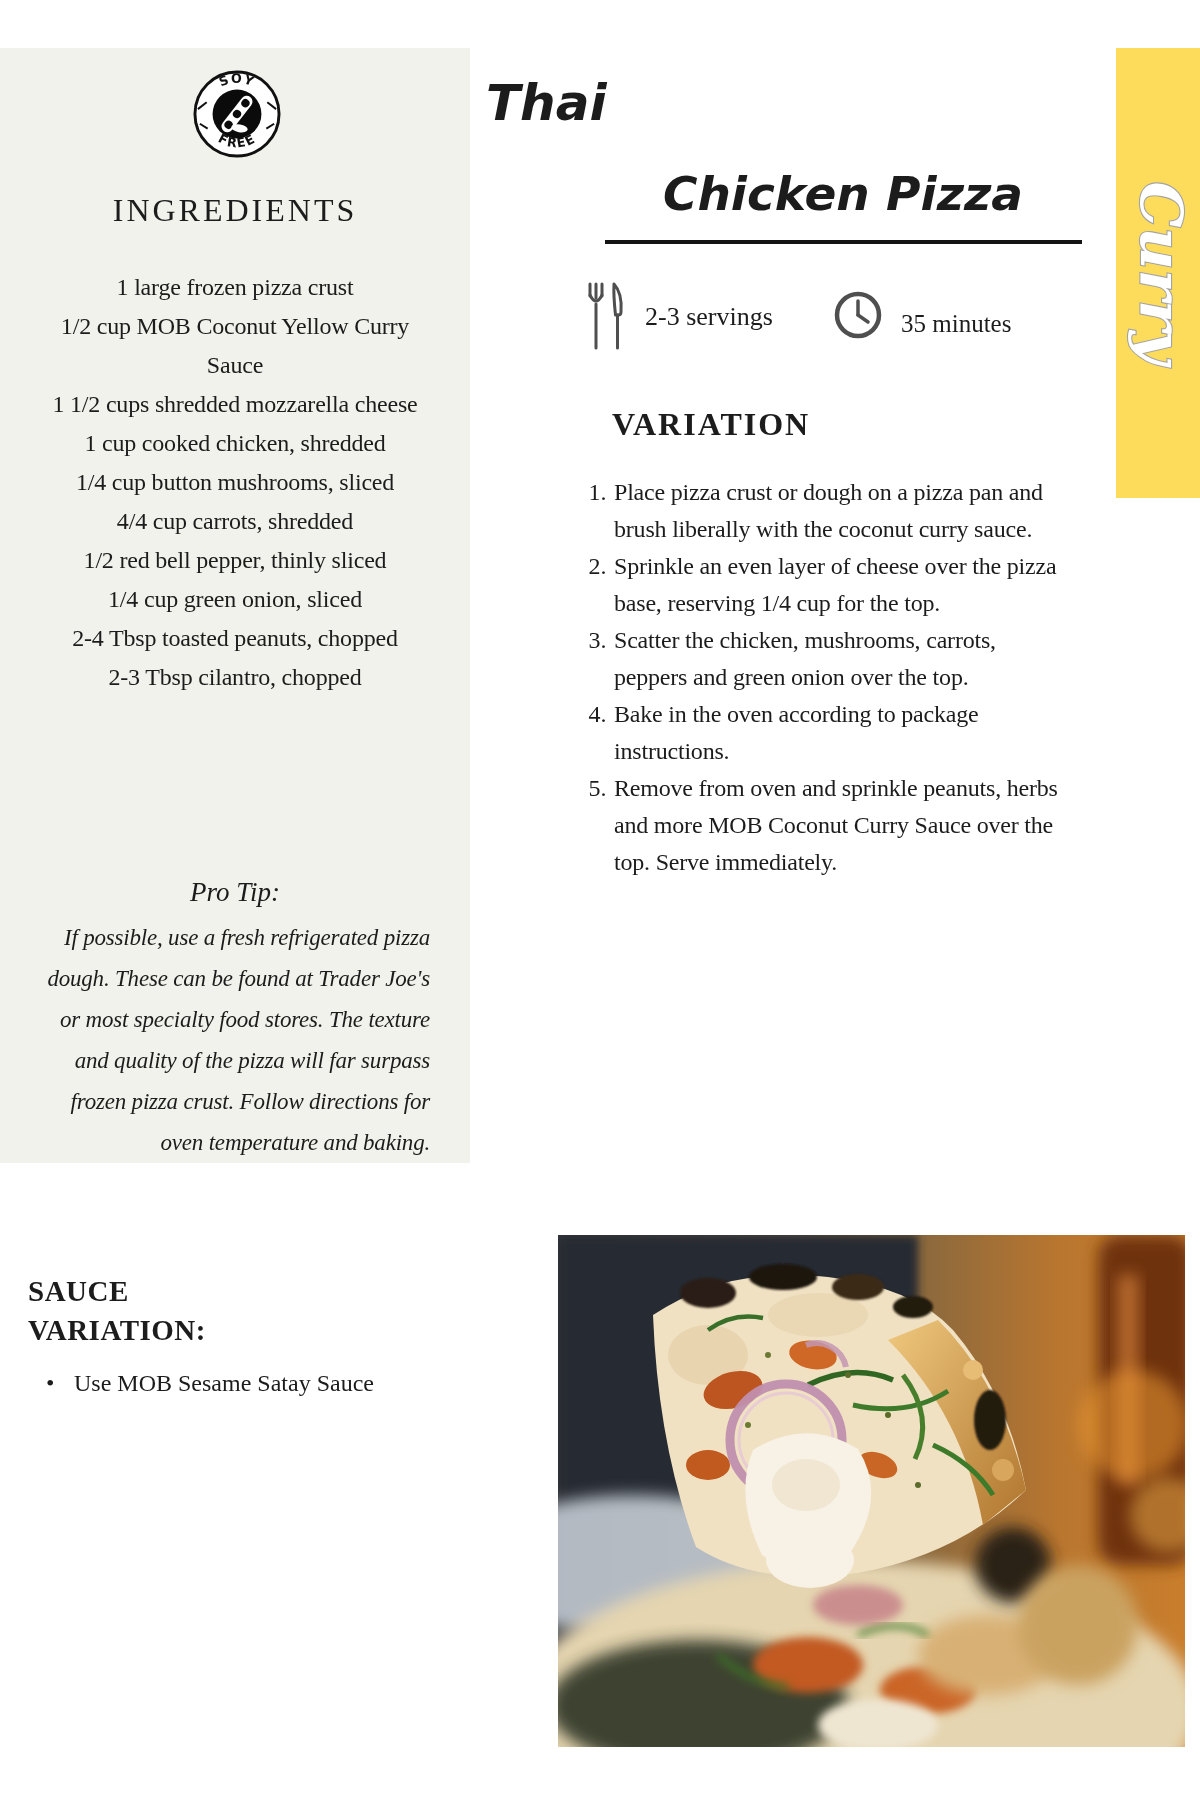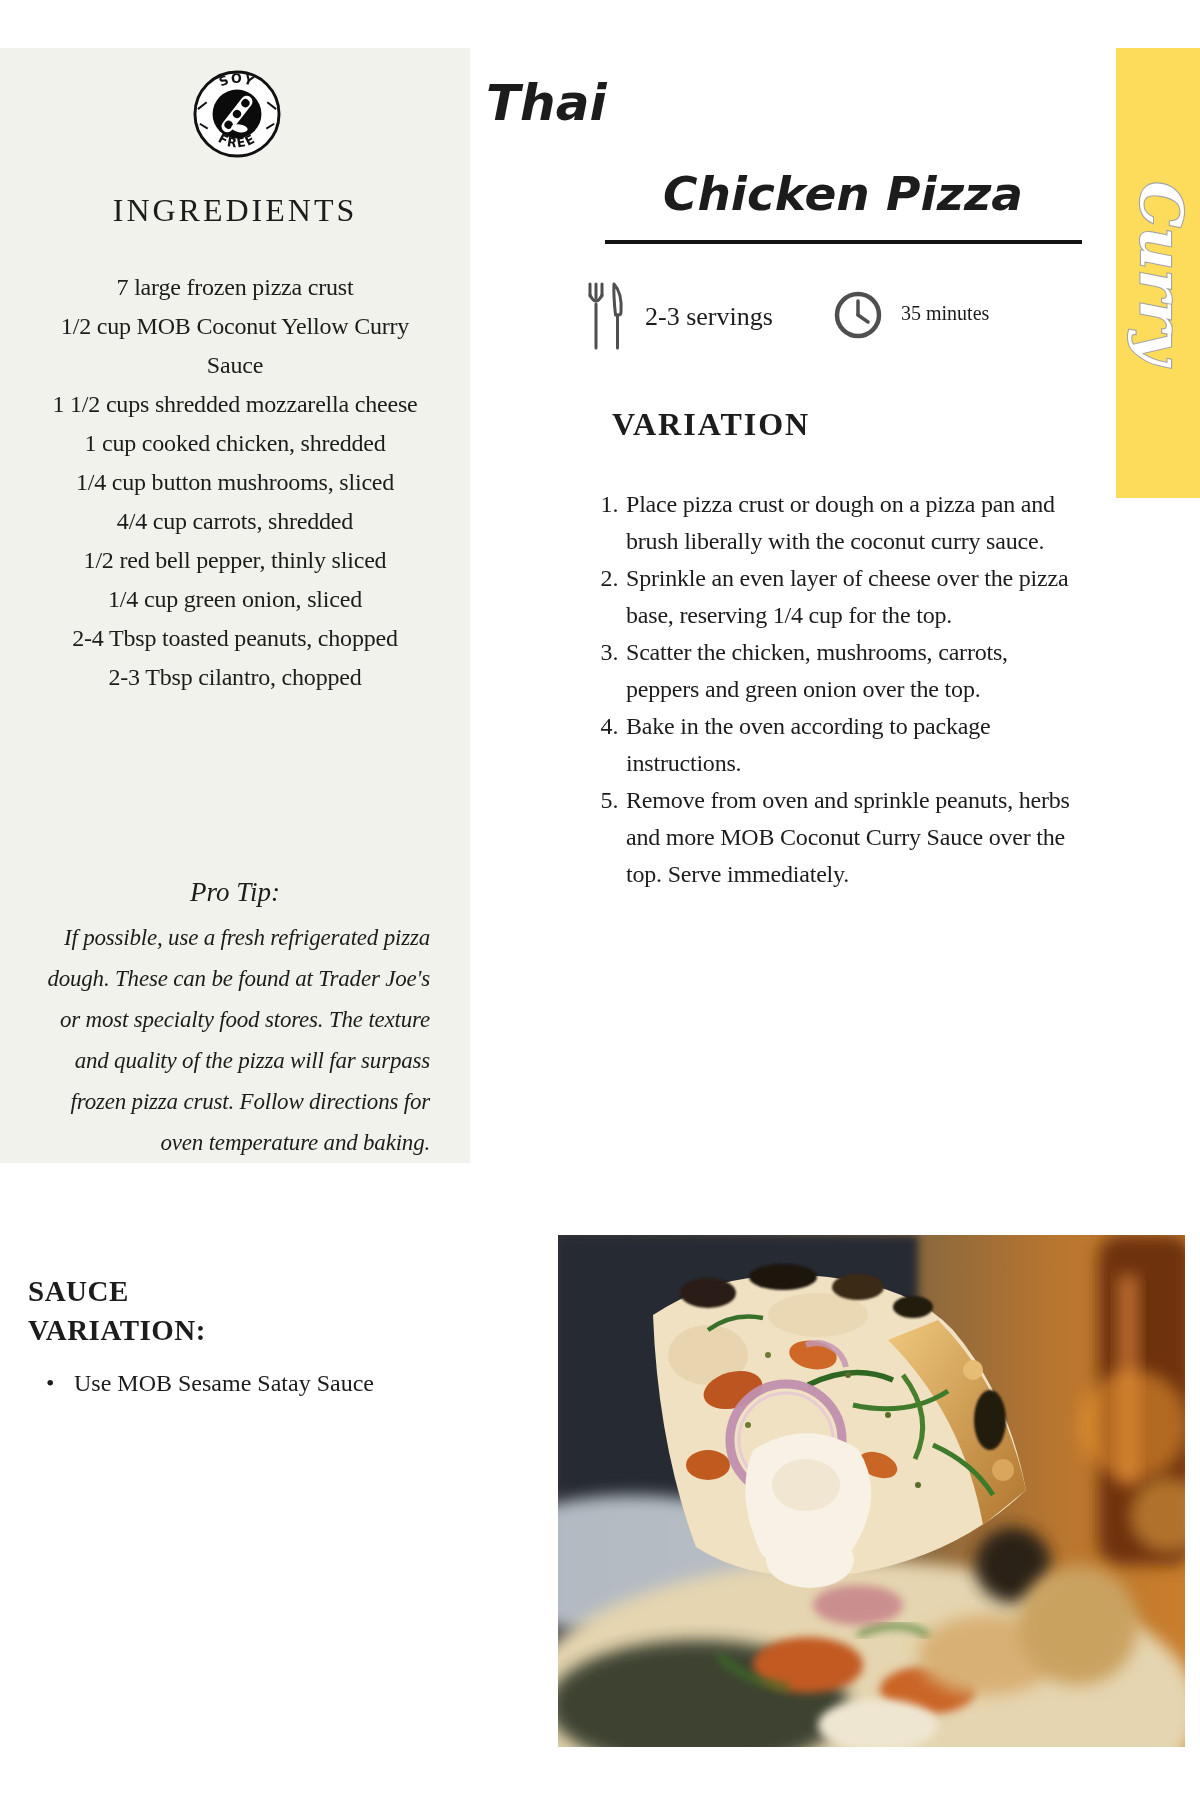--- a/index.html
+++ b/index.html
@@ -60,29 +60,29 @@
     font-style:italic; font-weight:bold; font-size:47px;
   }
   .title-underline {
     left:605px; top:240px; width:477px; height:4px; background:#141414;
   }
 
   
   .utensils-wrap { left:584px; top:280px; width:40px; height:74px; }
   .servings-text { left:645px; top:302px; font-size:26px; }
   .clock-wrap { left:833px; top:290px; width:50px; height:50px; }
-  .minutes-text { left:901px; top:302px; font-size:20px; }
+  .minutes-text { left:901px; top:310px; font-size:25px; }
 
   
   .directions-title {
     left:612px; top:406px;
     font-size:32px; font-weight:bold; letter-spacing:2px;
   }
   ol.directions-list {
-    left:582px; top:474px; width:485px; margin:12px; padding:0 0 0 30px;
+    left:582px; top:474px; width:485px; margin:0; padding:0 0 0 30px;
     font-size:24px; line-height:37px; letter-spacing:-0.2px;
     position:absolute; list-style:decimal outside;
   }
   ol.directions-list li { padding-left:2px; }
 
   
   .category-tab {
     left:1116px; top:48px; width:84px; height:450px;
     background:#FDDC5C;
   }
@@ -128,21 +128,21 @@
       <circle cx="45" cy="45" r="4.2" fill="#0b0b0b"></circle>
       <circle cx="45" cy="59" r="4.2" fill="#0b0b0b"></circle>
       <ellipse cx="56" cy="55" rx="8.5" ry="4" fill="#ffffff" transform="rotate(-28 56 55)"></ellipse>
     </g>
   </svg>
 </div>
 
 <div class="abs ingredients-title">INGREDIENTS</div>
 
 <div class="abs ingredients-list">
-  <div>7 large frozen pizza crust</div>
+  <div>1 large frozen pizza crust</div>
   <div>1/2 cup MOB Coconut Yellow Curry Sauce</div>
   <div>1 1/2 cups shredded mozzarella cheese</div>
   <div>1 cup cooked chicken, shredded</div>
   <div>1/4 cup button mushrooms, sliced</div>
   <div>4/4 cup carrots, shredded</div>
   <div>1/2 red bell pepper, thinly sliced</div>
   <div>1/4 cup green onion, sliced</div>
   <div>2-4 Tbsp toasted peanuts, chopped</div>
   <div>2-3 Tbsp cilantro, chopped</div>
 </div>

